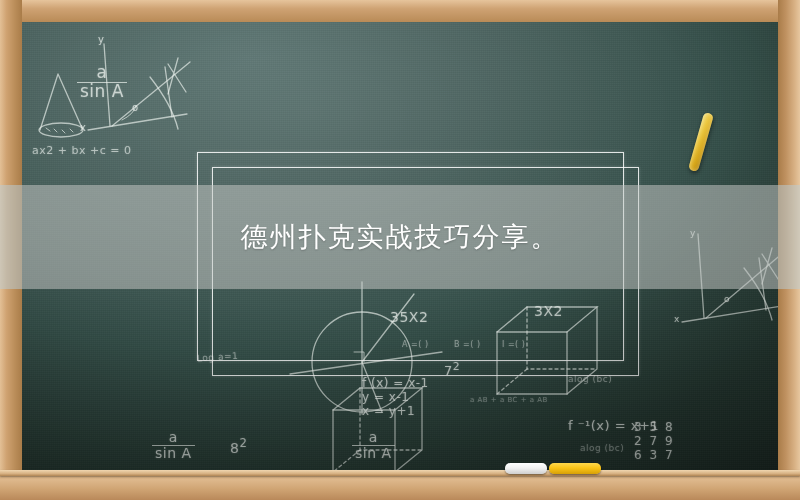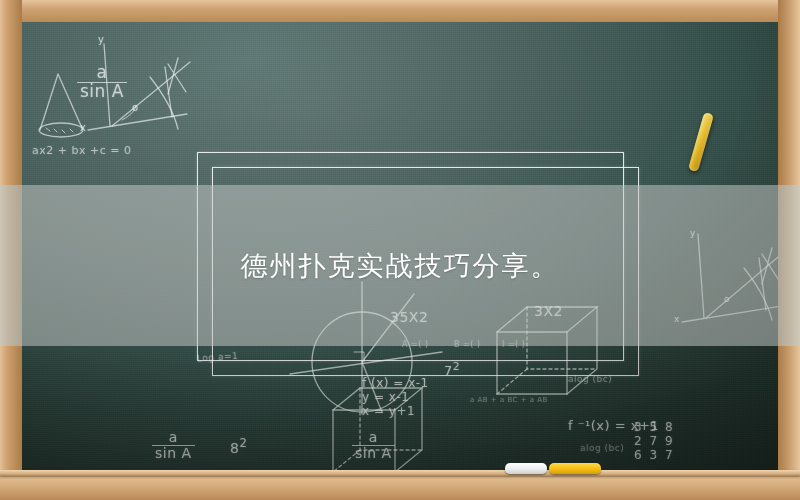--- a/index.html
+++ b/index.html
@@ -94,21 +94,21 @@
     box-shadow:0 1px 2px rgba(0,0,0,.45);
   }
   .chalk-yellow{
     position:absolute;left:549px;bottom:26px;width:52px;height:11px;border-radius:5px;
     background:linear-gradient(180deg,#ffd84d 0%,#fbc417 45%,#d7a007 100%);
     box-shadow:0 1px 2px rgba(0,0,0,.45);
   }
 
   
   .banner{
-    position:absolute;left:0;right:0;top:185px;height:161px;
+    position:absolute;left:0;right:0;top:185px;height:104px;
     background:rgba(196,203,200,.52);
     display:flex;align-items:center;justify-content:center;
     backdrop-filter:saturate(.7);
   }
   .banner-title{
     color:#ffffff;
     font-family:"DejaVu Sans","Liberation Sans",sans-serif;
     font-size:27px;
     letter-spacing:2px;
     text-shadow:0 1px 2px rgba(0,0,0,.22);

